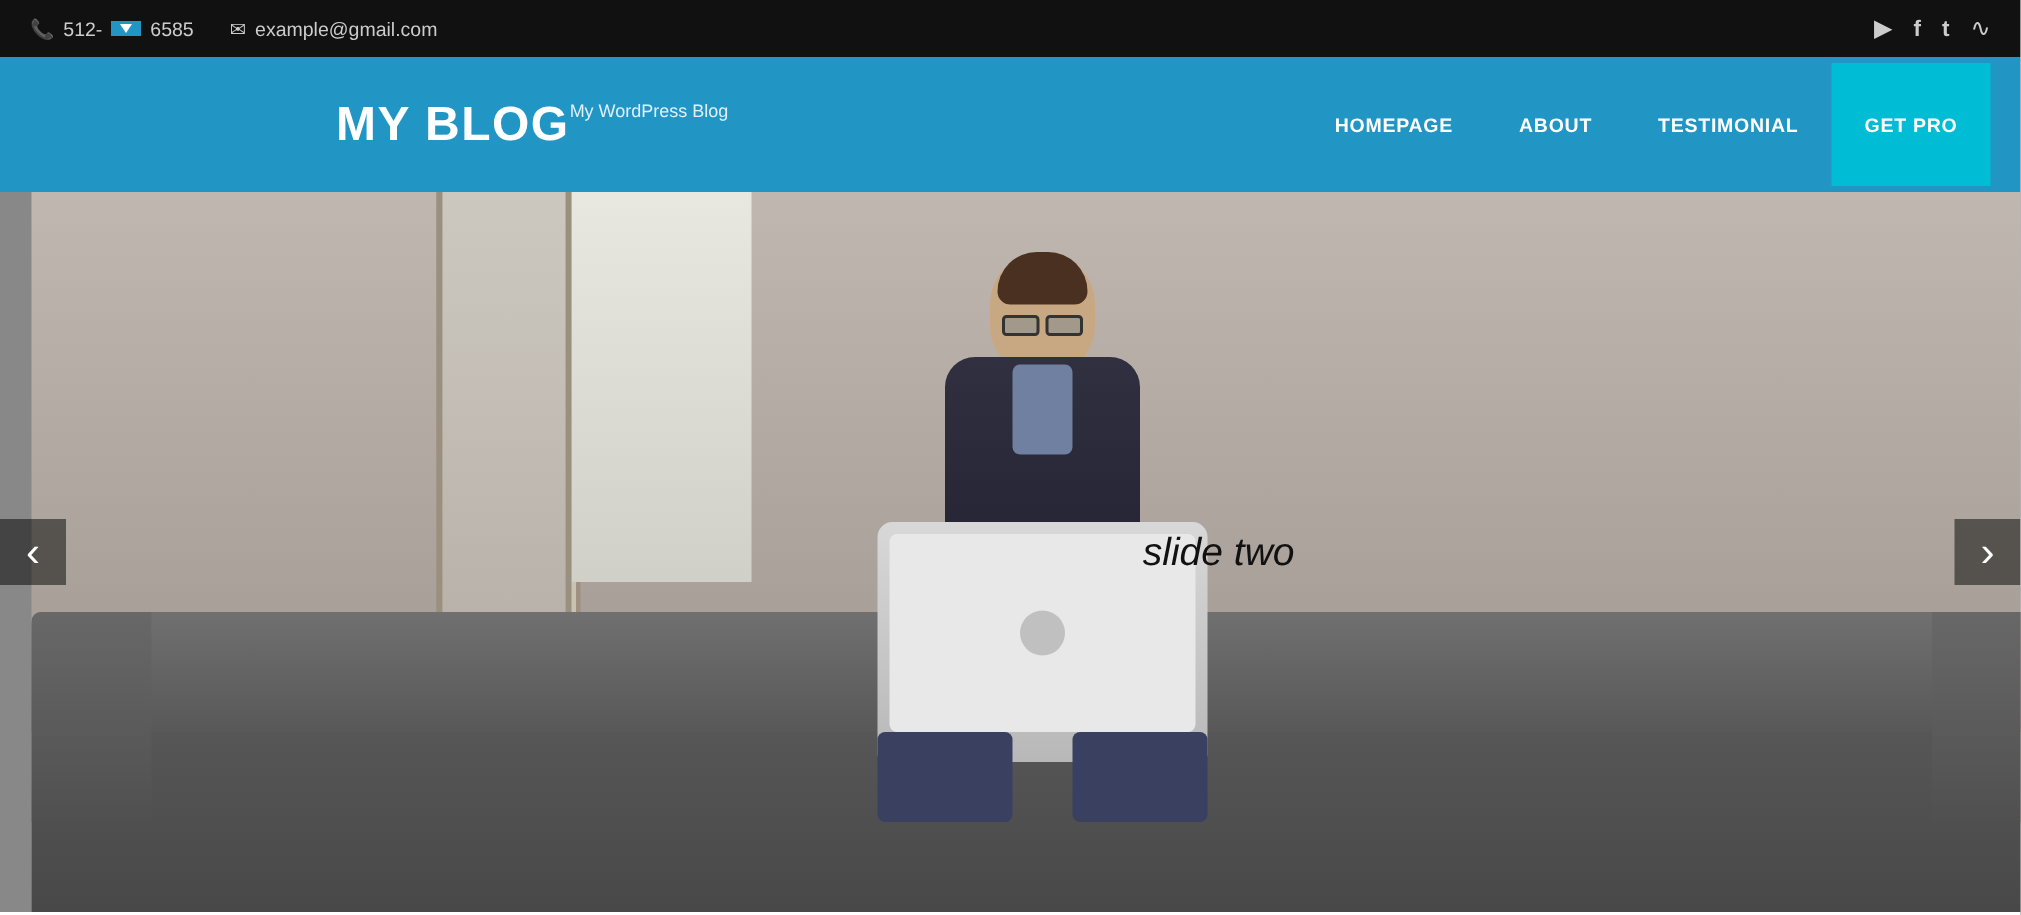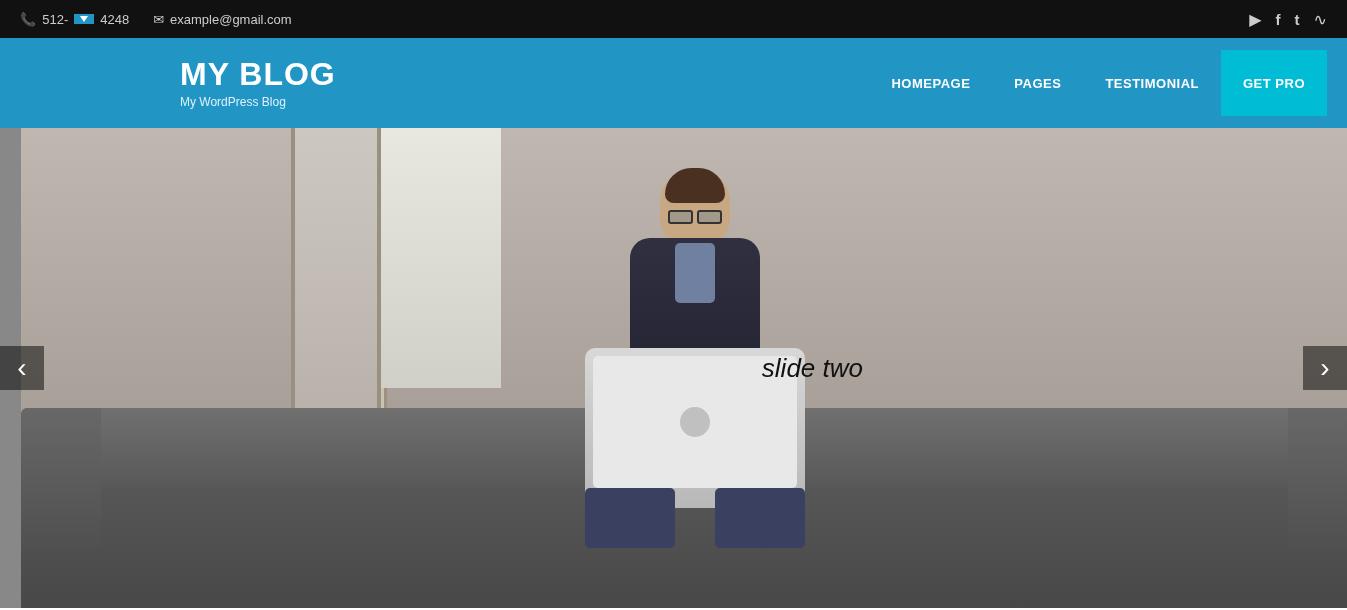--- a/index.html
+++ b/index.html
@@ -42,22 +42,23 @@
     .header {
       background: #2196c4;
       display: flex;
       align-items: center;
       justify-content: space-between;
       padding: 0 20px 0 180px;
       height: 90px;
     }
     .brand {
       display: flex;
-      flex-direction: column;
+      flex-direction: row;
       justify-content: center;
+      margin-left: 44px;
     }
     .brand-title {
       color: #fff;
       font-size: 32px;
       font-weight: 900;
       letter-spacing: 1px;
       line-height: 1.1;
     }
     .brand-subtitle {
       color: #e0f0ff;
@@ -83,21 +84,21 @@
       cursor: pointer;
       white-space: nowrap;
     }
     .nav-get-pro {
       background: #00bcd4;
       color: #fff;
       font-size: 13px;
       font-weight: 700;
       letter-spacing: 0.5px;
       padding: 0 22px;
-      height: 66px;
+      height: 82px;
       display: flex;
       align-items: center;
       cursor: pointer;
       white-space: nowrap;
     }
 
     
     .slider {
       position: relative;
       width: 1347px;
@@ -311,21 +312,21 @@
 <body>
 
 <div class="top-bar">
   <div class="top-bar-left">
     <div class="top-bar-contact">
       <span style="font-size:13px;">📞</span>
       <span>512-</span>
       <button class="dropdown-btn">
         <span style="width:0;height:0;border-left:4px solid transparent;border-right:4px solid transparent;border-top:6px solid white;display:inline-block;"></span>
       </button>
-      <span>4248</span>
+      <span>6585</span>
     </div>
     <div class="top-bar-contact">
       <span style="font-size:13px;">✉</span>
       <span>example@gmail.com</span>
     </div>
   </div>
   <div class="top-bar-right">
     <span class="social-icon" title="YouTube" style="font-size:16px;">▶</span>
     <span class="social-icon" title="Facebook" style="font-weight:bold;">f</span>
     <span class="social-icon" title="Twitter" style="font-weight:bold;">t</span>
@@ -333,21 +334,21 @@
   </div>
 </div>
 
 <div class="header">
   <div class="brand">
     <span class="brand-title">MY BLOG</span>
     <span class="brand-subtitle">My WordPress Blog</span>
   </div>
   <nav>
     <a class="nav-item">HOMEPAGE</a>
-    <a class="nav-item">PAGES</a>
+    <a class="nav-item">ABOUT</a>
     <a class="nav-item">TESTIMONIAL</a>
     <a class="nav-get-pro">GET PRO</a>
   </nav>
 </div>
 
 <div class="slider">
   <div class="slide-scene">
 
     <div class="window-panel"></div>
 

